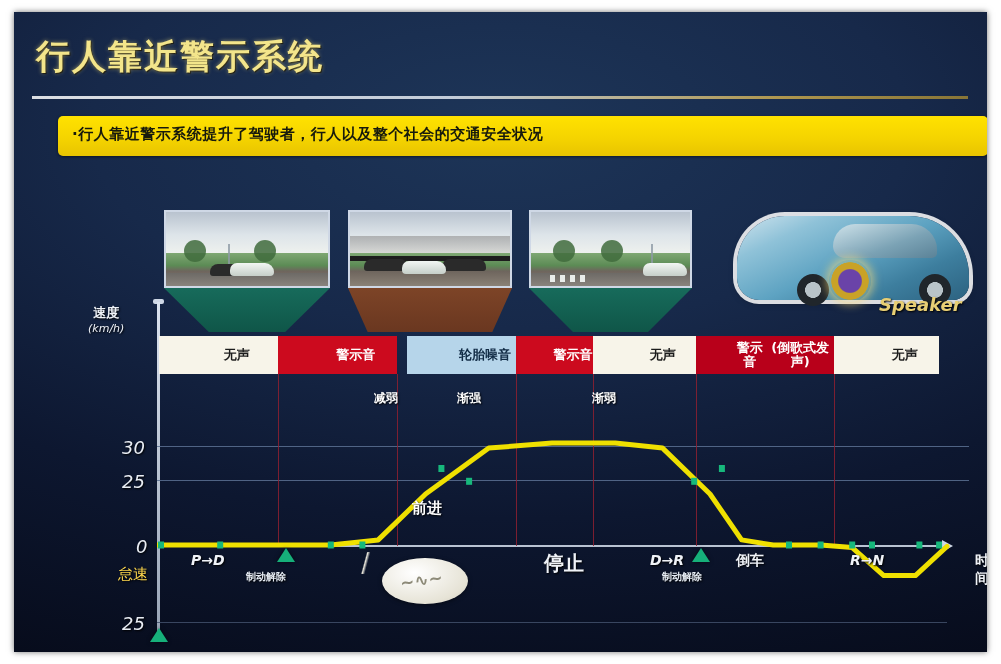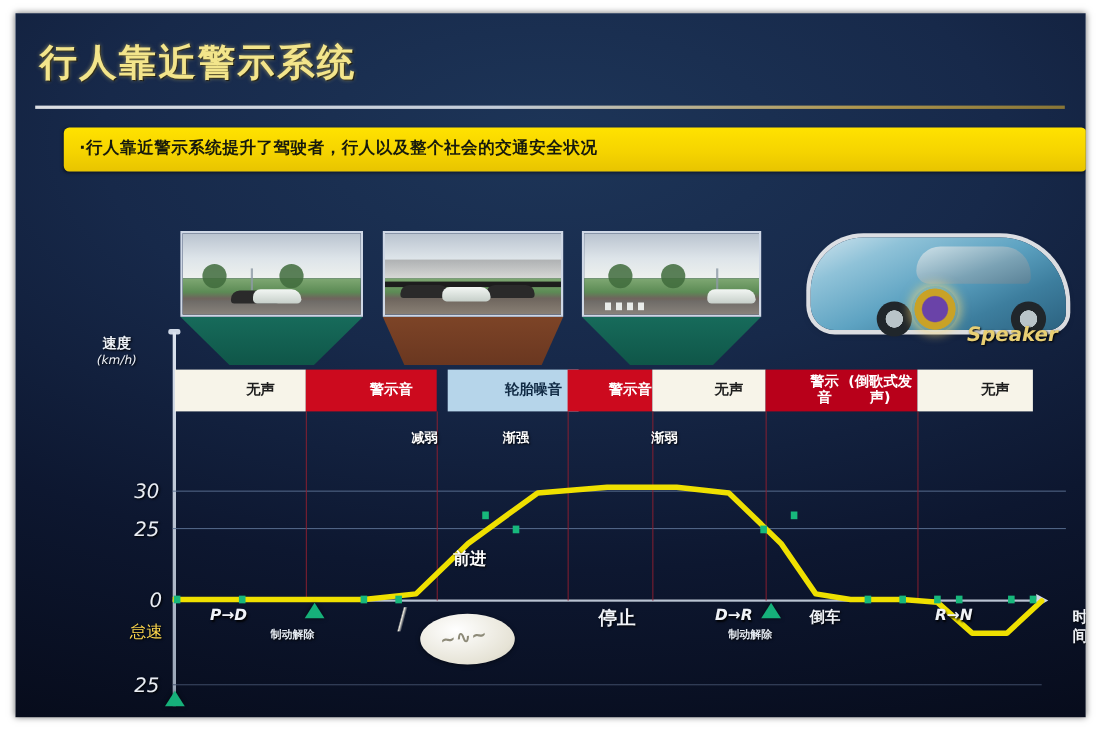--- a/index.html
+++ b/index.html
@@ -290,21 +290,21 @@
 
     <div class="ann" style="left:360px;top:378px;">减弱</div>
     <div class="ann" style="left:443px;top:378px;">渐强</div>
     <div class="ann" style="left:578px;top:378px;">渐弱</div>
     <div class="ann" style="left:398px;top:487px;font-size:15px;">前进</div>
 
     <div class="xlab" style="left:177px;top:540px;">P→D</div>
     <div class="tri" style="left:263px;top:536px;"></div>
     <div class="sub" style="left:232px;top:558px;">制动解除</div>
 
-    <div class="xlab cn" style="left:530px;top:538px;font-size:17px;">停止</div>
+    <div class="xlab cn" style="left:530px;top:538px;font-size:20px;">停止</div>
     <div class="xlab" style="left:636px;top:540px;">D→R</div>
     <div class="tri" style="left:678px;top:536px;"></div>
     <div class="sub" style="left:648px;top:558px;">制动解除</div>
     <div class="xlab cn" style="left:722px;top:540px;">倒车</div>
     <div class="xlab" style="left:836px;top:540px;">R→N</div>
     <div class="xlab cn" style="left:920px;top:540px;margin-left:41px;">时间</div>
 
     <div class="tri" style="left:136px;top:616px;"></div>
 
     <div class="callout-tail"></div>

